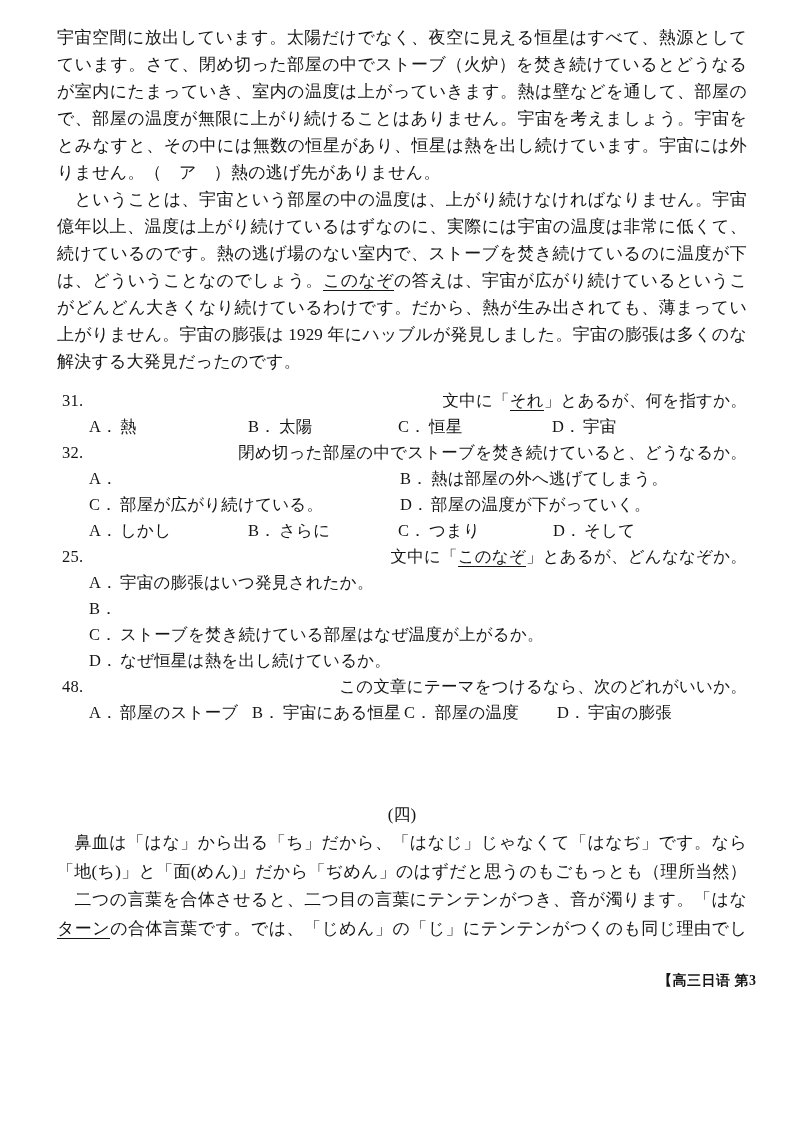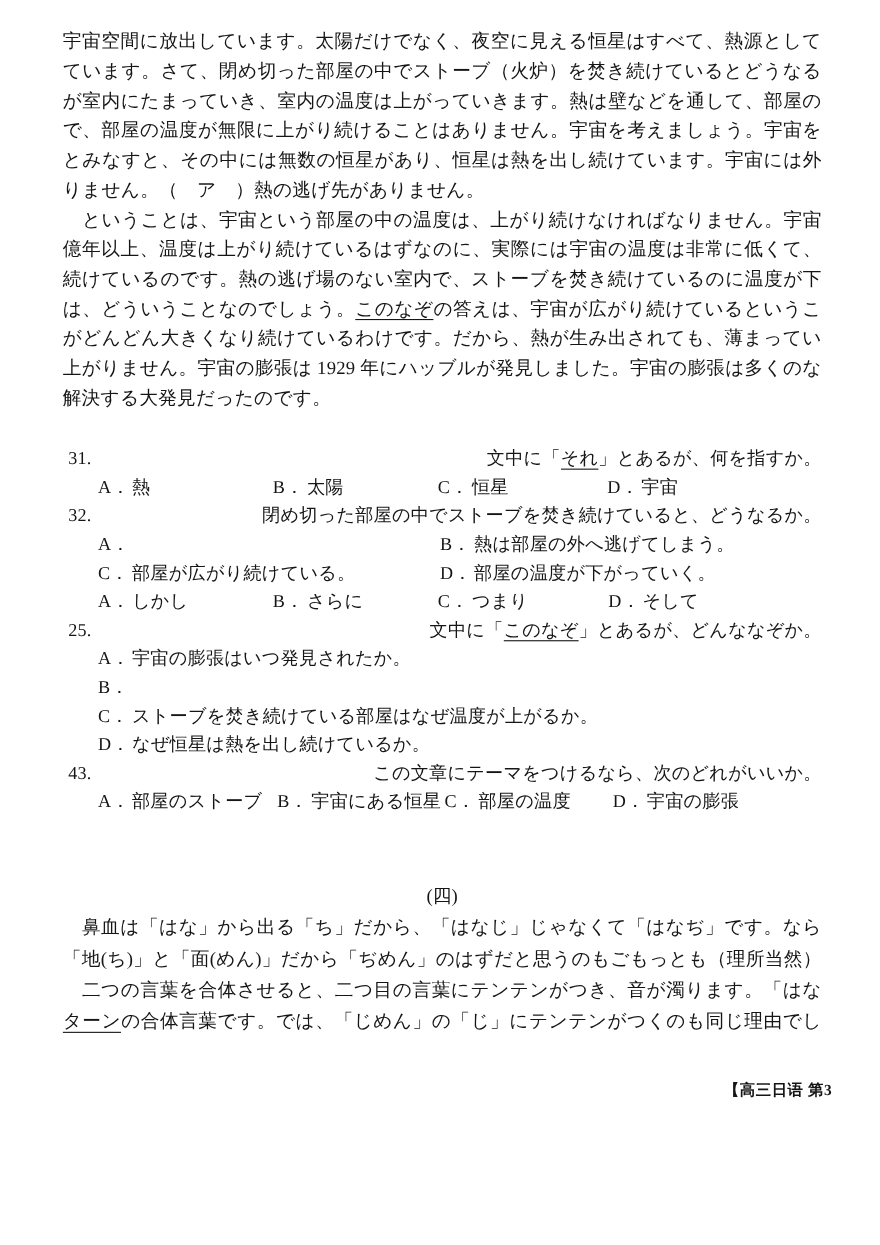--- a/index.html
+++ b/index.html
@@ -24,21 +24,21 @@
   .q-num{flex:none;width:33px;padding-left:5px;}
   .q-stem{flex:1;text-align:right;}
   .opts{margin-left:32px;}
   .opt-row{display:flex;line-height:26px;height:26px;overflow:hidden;}
   .opt{flex:none;display:flex;}
   .opt:last-child{flex:1;}
   .opt-label{display:inline-block;min-width:31px;}
   .s4-heading{font-size:17px;line-height:29px;height:29px;text-align:center;}
   .footer{
     position:absolute;left:658px;top:972px;font-size:14px;font-weight:600;
-    letter-spacing:0.5px;white-space:nowrap;margin-top:10px;
+    letter-spacing:0.5px;white-space:nowrap;
   }
 </style>
 </head>
 <body>
 
 <div class="page">
 
   <div class="block" style="top:24px">
     <div>
         <div class="p-line full"><span>宇宙空間に放出しています。太陽だけでなく、夜空に見える恒星はすべて、熱源として熱を出し続け</span></div>
@@ -52,21 +52,21 @@
         <div class="p-line full"><span>　ということは、宇宙という部屋の中の温度は、上がり続けなければなりません。宇宙ができて 100</span></div>
         <div class="p-line full"><span>億年以上、温度は上がり続けているはずなのに、実際には宇宙の温度は非常に低くて、むしろ下がり</span></div>
         <div class="p-line full"><span>続けているのです。熱の逃げ場のない室内で、ストーブを焚き続けているのに温度が下がっていくと</span></div>
         <div class="p-line full"><span>は、どういうことなのでしょう。</span><span class="u">このなぞ</span><span>の答えは、宇宙が広がり続けているということです。部屋</span></div>
         <div class="p-line full"><span>がどんどん大きくなり続けているわけです。だから、熱が生み出されても、薄まっていくので温度は</span></div>
         <div class="p-line full"><span>上がりません。宇宙の膨張は 1929 年にハッブルが発見しました。宇宙の膨張は多くのなぞを一挙に</span></div>
         <div class="p-line"><span>解決する大発見だったのです。</span></div>
       </div>
   </div>
 
-  <div class="block questions" id="questions" style="top:404px">
+  <div class="block questions" id="questions" style="top:388px">
       <div class="question">
         <div class="q-row">
           <span class="q-num">31.</span>
           <span class="q-stem"><span>文中に「</span><span class="u">それ</span><span>」とあるが、何を指すか。</span></span>
         </div>
         <div class="opts">
           <div class="opt-row">
             <span class="opt" style="width: 159px;">
               <span class="opt-label">A．</span>
               <span class="opt-text">熱</span>
@@ -161,21 +161,21 @@
           <div class="opt-row">
             <span class="opt">
               <span class="opt-label">D．</span>
               <span class="opt-text">なぜ恒星は熱を出し続けているか。</span>
             </span>
           </div>
         </div>
       </div>
       <div class="question">
         <div class="q-row">
-          <span class="q-num">43.</span>
+          <span class="q-num">48.</span>
           <span class="q-stem"><span>この文章にテーマをつけるなら、次のどれがいいか。</span></span>
         </div>
         <div class="opts">
           <div class="opt-row">
             <span class="opt" style="width: 163px;">
               <span class="opt-label">A．</span>
               <span class="opt-text">部屋のストーブ</span>
             </span>
             <span class="opt" style="width: 152px;">
               <span class="opt-label">B．</span>

